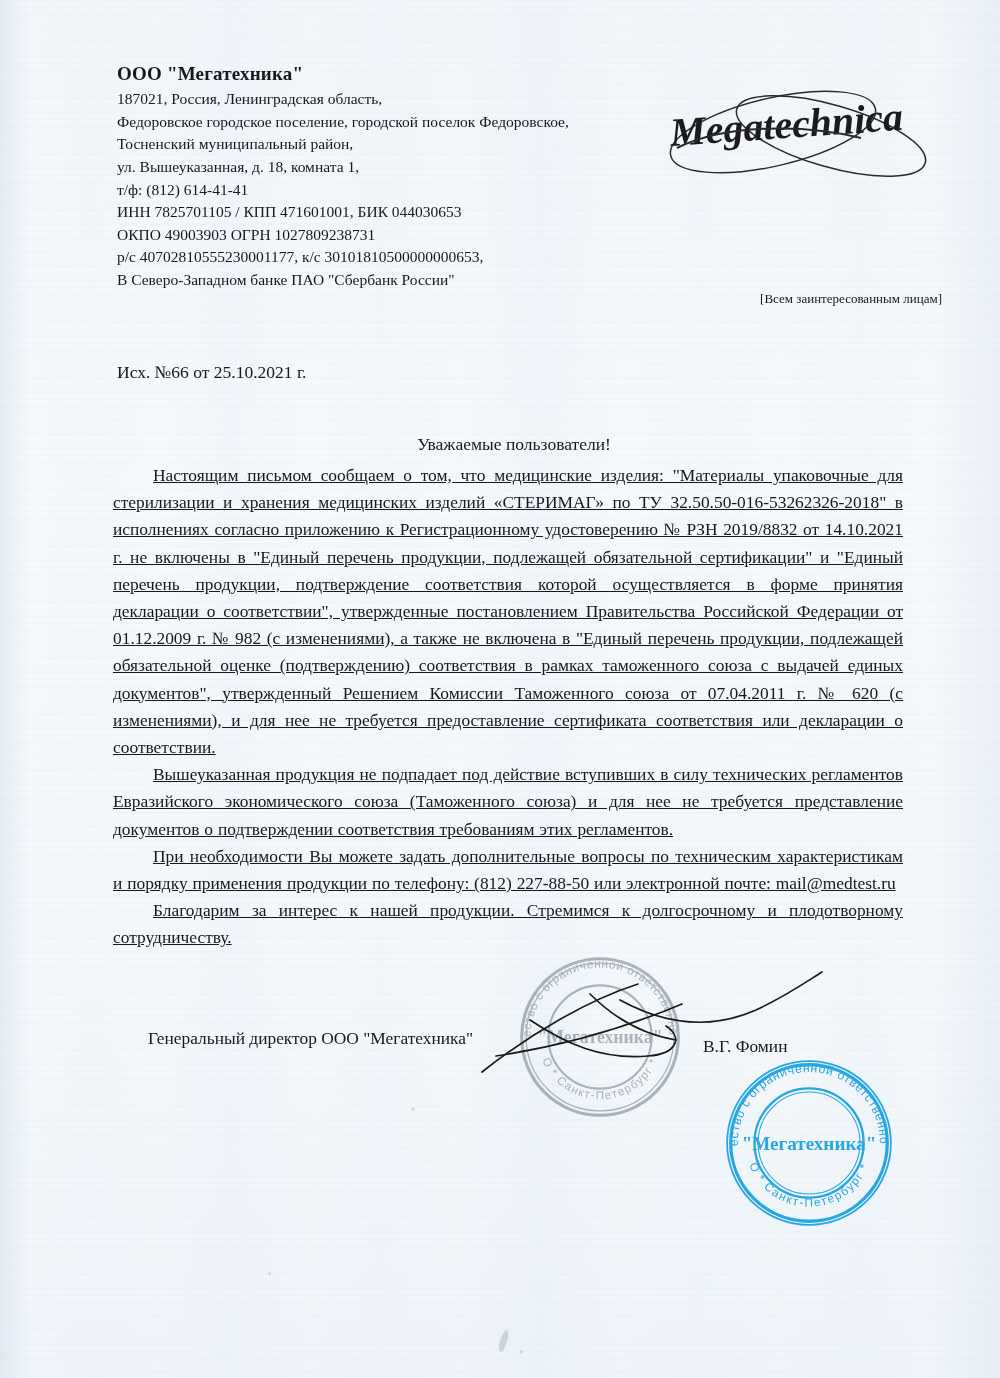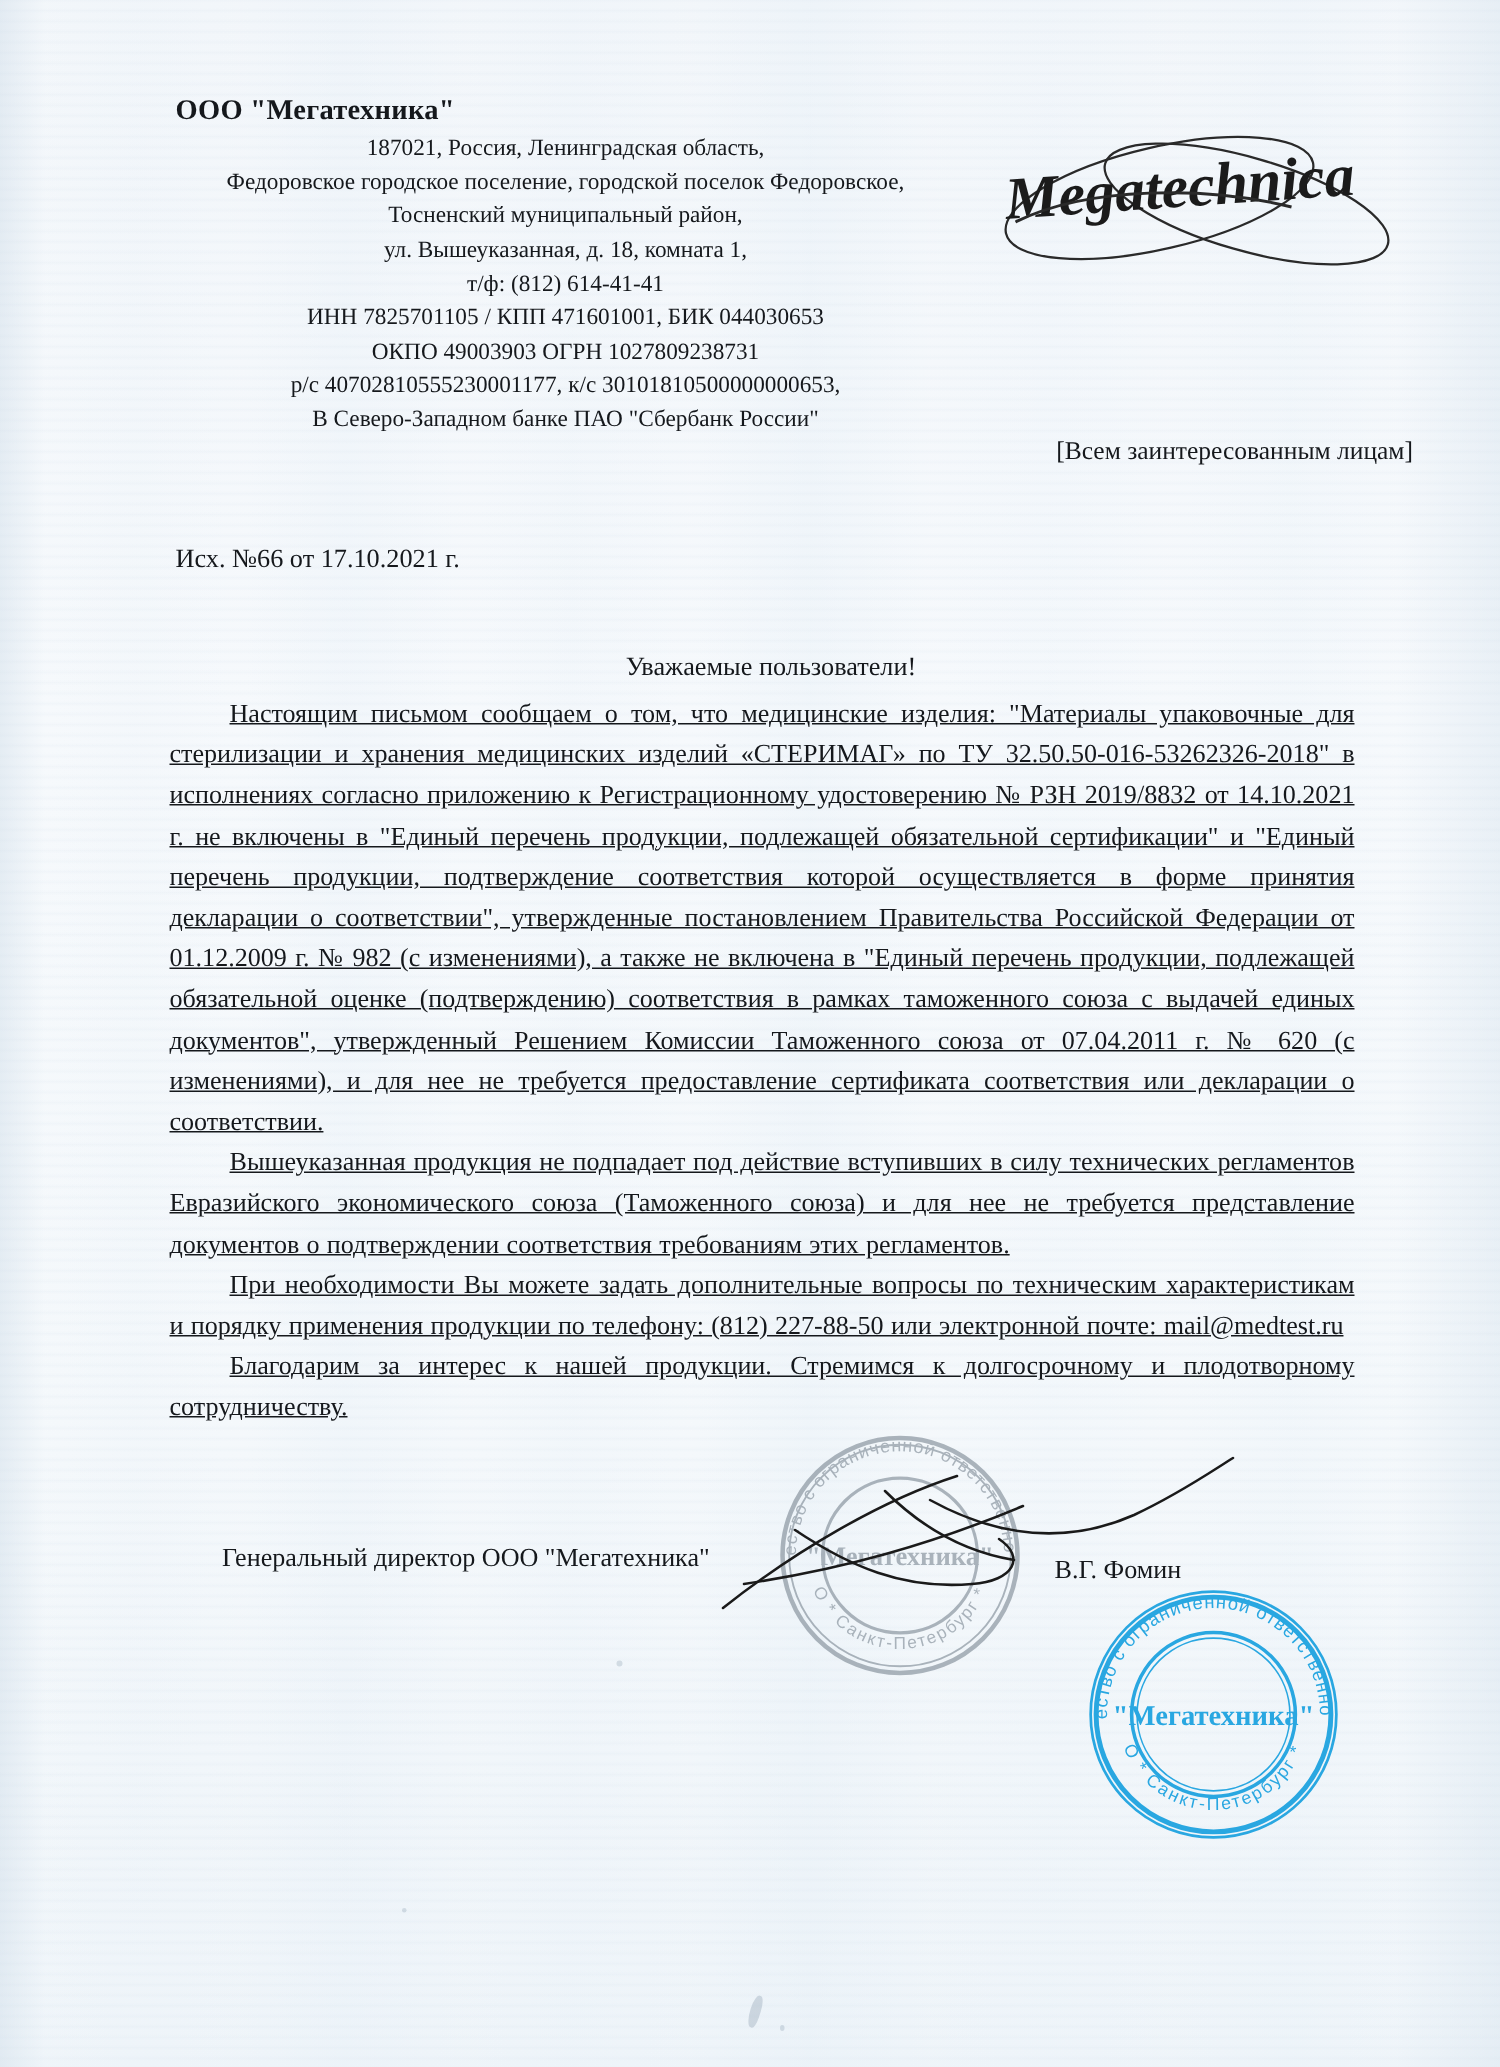--- a/index.html
+++ b/index.html
@@ -59,40 +59,39 @@
   #company-name {
     font-weight: bold;
     font-size: 19px;
     letter-spacing: 0.2px;
     margin-bottom: 3px;
   }
   .addr-line {
     font-size: 15.5px;
     line-height: 1.46;
     white-space: nowrap;
-    text-align: center;
   }
 
   
   #logo {
     position: absolute;
     left: 655px;
     top: 78px;
     width: 290px;
     height: 112px;
     z-index: 4;
   }
   #logo svg { display: block; }
 
   
   #addressee {
     position: absolute;
     right: 58px;
     top: 291px;
-    font-size: 17px;
+    font-size: 13px;
     z-index: 4;
   }
 
   
   #reference {
     position: absolute;
     left: 117px;
     top: 362px;
     font-size: 17.5px;
     z-index: 4;
@@ -210,21 +209,21 @@
         <ellipse cx="118" cy="54" rx="105" ry="34" transform="rotate(-13 118 54)"></ellipse>
         <ellipse cx="176" cy="58" rx="98" ry="31" transform="rotate(16 176 58)"></ellipse>
       </g>
       <text x="16" y="68" font-family="'Liberation Serif',serif" font-size="40" font-style="italic" font-weight="bold" fill="#1b1b1b" transform="rotate(-4 16 68)">Megatechnica</text>
       <path d="M22 70 C70 46, 150 46, 206 60" stroke="#2a2a2a" stroke-width="2" fill="none"></path>
     </svg>
   </div>
 
   <div id="addressee">[Всем заинтересованным лицам]</div>
 
-  <div id="reference">Исх. №66 от 17.10.2021 г.</div>
+  <div id="reference">Исх. №66 от 25.10.2021 г.</div>
 
   <div id="salutation">Уважаемые пользователи!</div>
 
   <div id="body">
     <p>Настоящим письмом сообщаем о том, что медицинские изделия: "Материалы упаковочные для стерилизации и хранения медицинских изделий «СТЕРИМАГ» по ТУ 32.50.50-016-53262326-2018" в исполнениях согласно приложению к Регистрационному удостоверению № РЗН 2019/8832 от 14.10.2021 г. не включены в "Единый перечень продукции, подлежащей обязательной сертификации" и "Единый перечень продукции, подтверждение соответствия которой осуществляется в форме принятия декларации о соответствии", утвержденные постановлением Правительства Российской Федерации от 01.12.2009 г. № 982 (с изменениями), а также не включена в "Единый перечень продукции, подлежащей обязательной оценке (подтверждению) соответствия в рамках таможенного союза с выдачей единых документов", утвержденный Решением Комиссии Таможенного союза от 07.04.2011 г. № 620 (с изменениями), и для нее не требуется предоставление сертификата соответствия или декларации о соответствии.</p>
     <p>Вышеуказанная продукция не подпадает под действие вступивших в силу технических регламентов Евразийского экономического союза (Таможенного союза) и для нее не требуется представление документов о подтверждении соответствия требованиям этих регламентов.</p>
     <p>При необходимости Вы можете задать дополнительные вопросы по техническим характеристикам и порядку применения продукции по телефону: (812) 227-88-50 или электронной почте: mail@medtest.ru</p>
     <p>Благодарим за интерес к нашей продукции. Стремимся к долгосрочному и плодотворному сотрудничеству.</p>
   </div>
 

